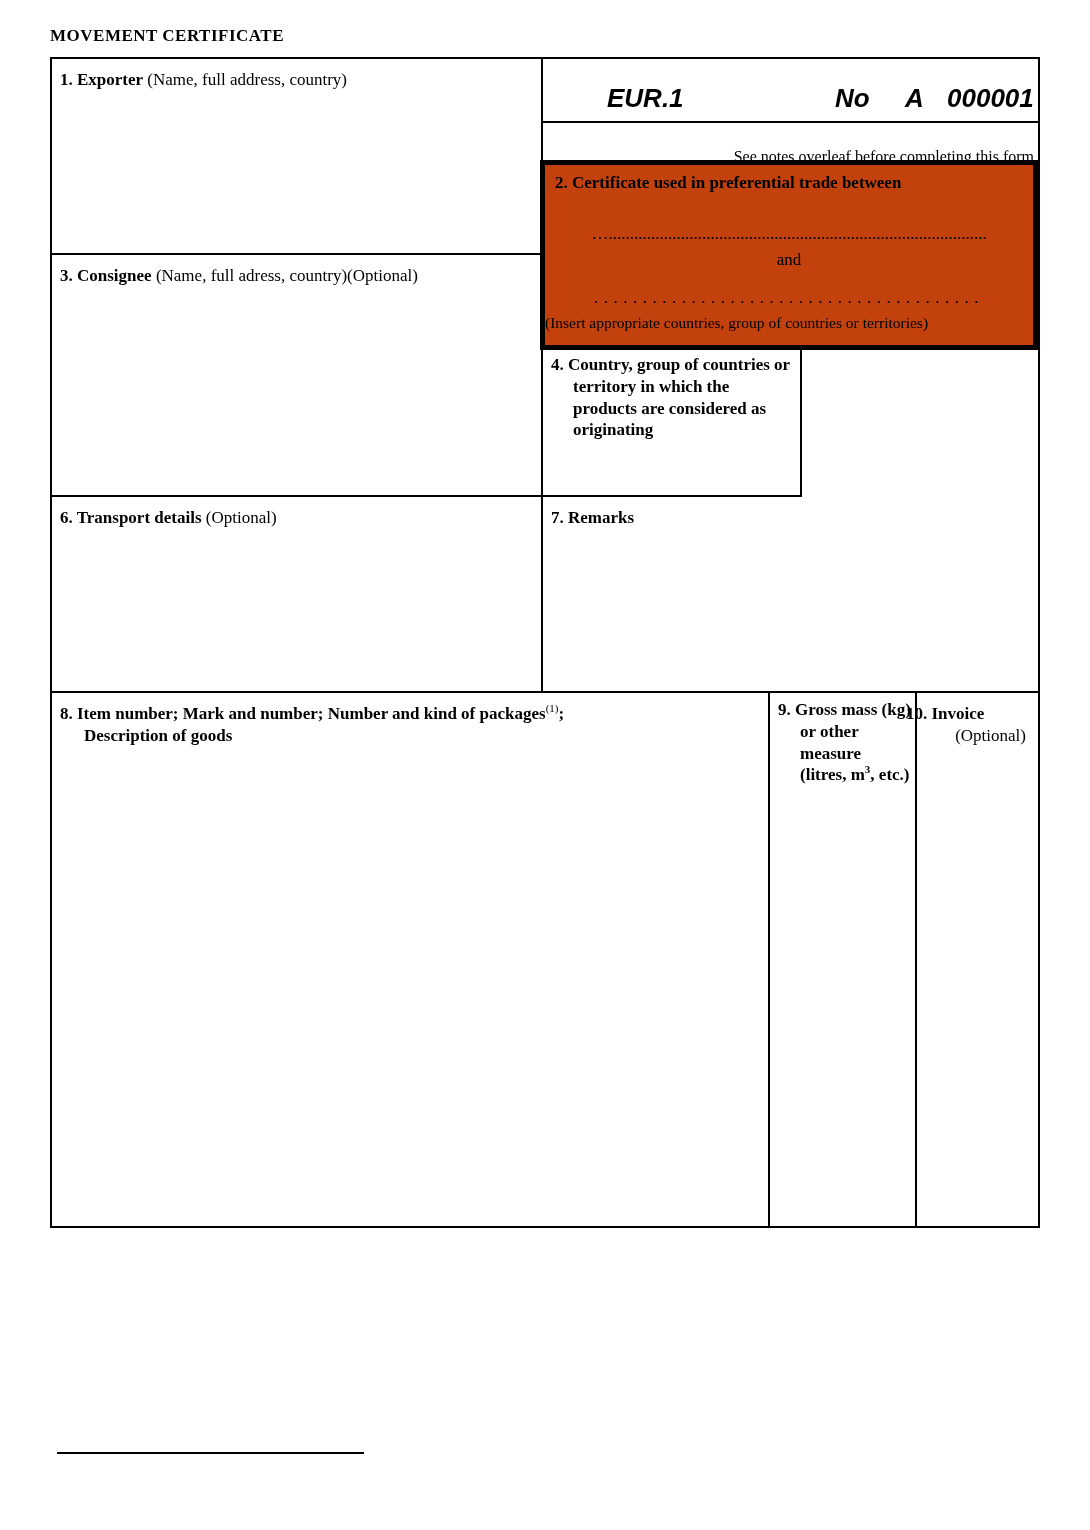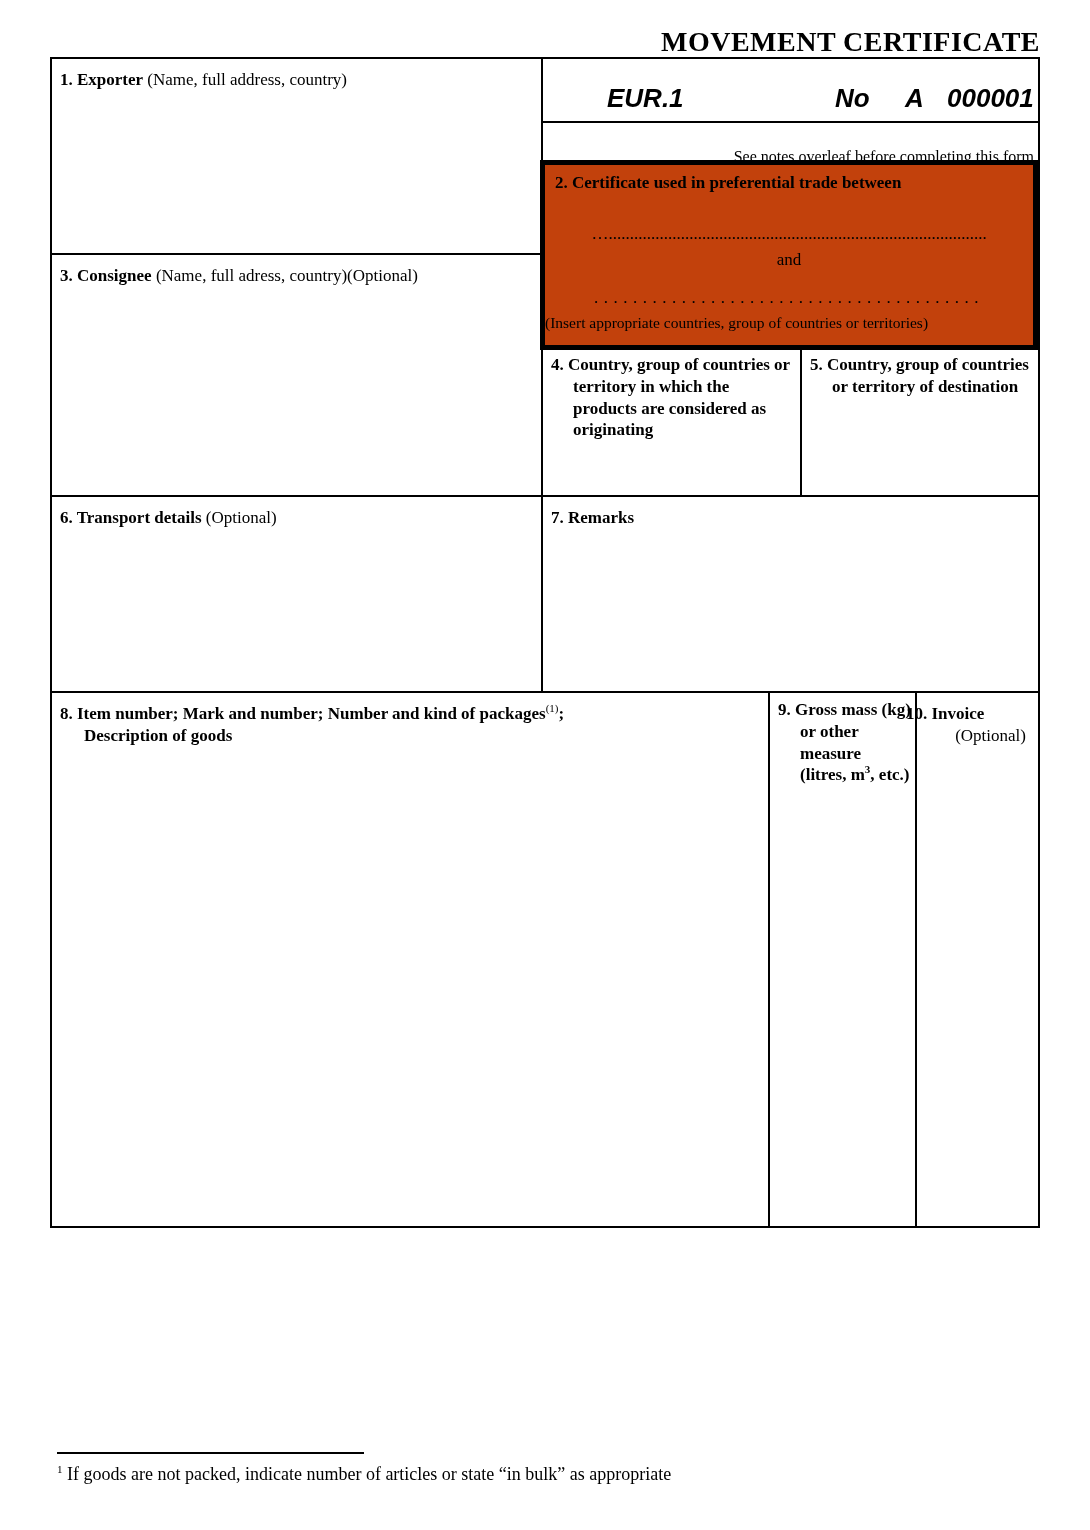--- a/index.html
+++ b/index.html
@@ -9,22 +9,22 @@
     width: 1090px;
     height: 1530px;
     background: #ffffff;
     font-family: "Liberation Serif", "DejaVu Serif", serif;
     color: #000000;
     overflow: hidden;
   }
   .doc-title {
     position: absolute;
     left: 50px; top: 26px; width: 990px;
-    text-align: right;
-    font-size: 28px;
+    text-align: left;
+    font-size: 17px;
     font-weight: bold;
     letter-spacing: 0.5px;
   }
   .form-table {
     position: absolute;
     left: 50px; top: 57px;
     width: 990px; height: 1171px;
     border: 2px solid #000;
   }
   .cell { position: absolute; font-size: 17px; line-height: 1.28; }
@@ -117,23 +117,20 @@
     <div class="cell br bb c-box3">
       <div class="pad">
         <span class="bold">3. Consignee</span><span> (Name, full adress, country)(Optional)</span>
       </div>
     </div>
 
     <div class="cell br bb c-box4">
       <div class="hang">4. Country, group of countries or territory in which the products are considered as originating</div>
     </div>
 
-    <div class="cell bb c-box5">
-      <div class="hang">5. Country, group of countries or territory of destination</div>
-    </div>
 
     <div class="cell br bb c-box6">
       <div class="pad">
         <span class="bold">6. Transport details</span><span> (Optional)</span>
       </div>
     </div>
 
     <div class="cell bb c-box7">
       <div class="pad">
         <span class="bold">7. Remarks</span>
@@ -159,18 +156,15 @@
       <div class="pad" style="padding-left:6px;">
         <div class="bold">10. Invoice</div>
         <div class="b10-opt">(Optional)</div>
       </div>
     </div>
 
   </div>
 
   <div class="footnote">
     <div class="fn-rule"></div>
-    <div>
-      <sup>1</sup><span> If goods are not packed, indicate number of articles or state “in bulk” as appropriate</span>
-    </div>
   </div>
 
 </div>
 
 </body></html>

